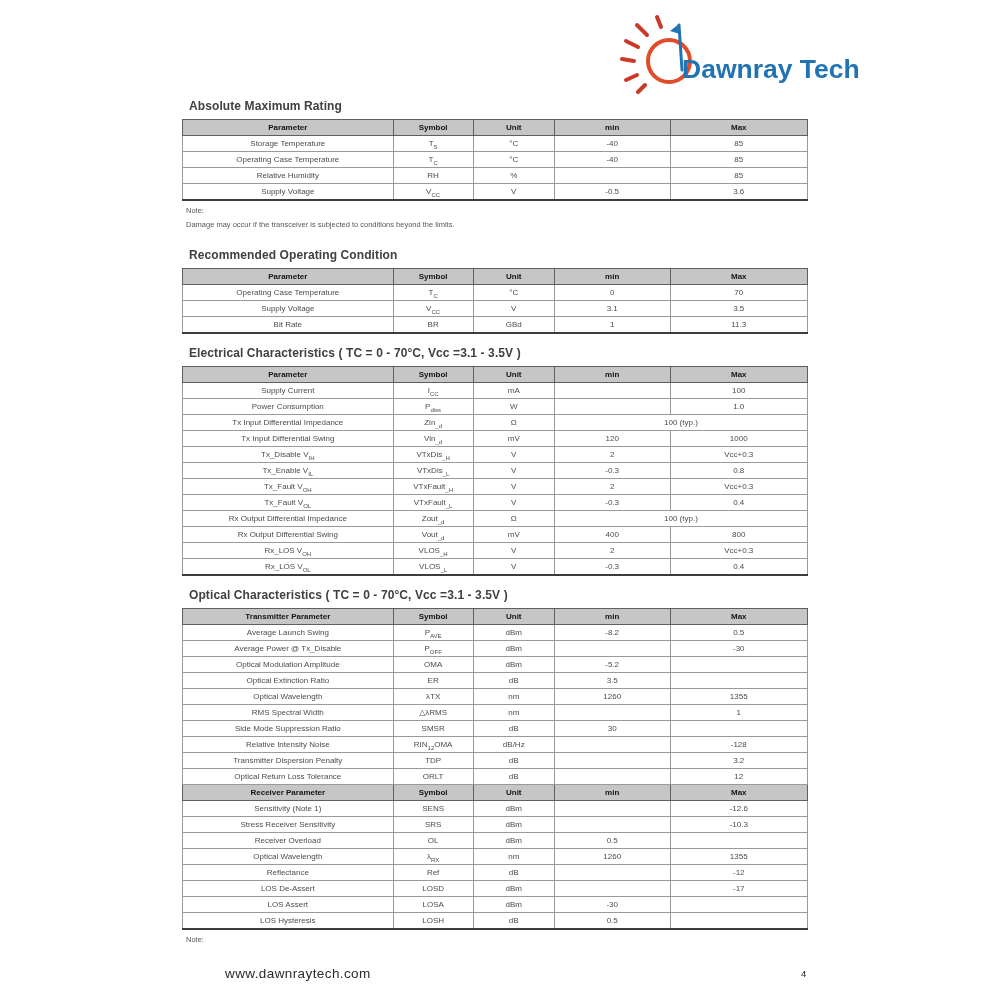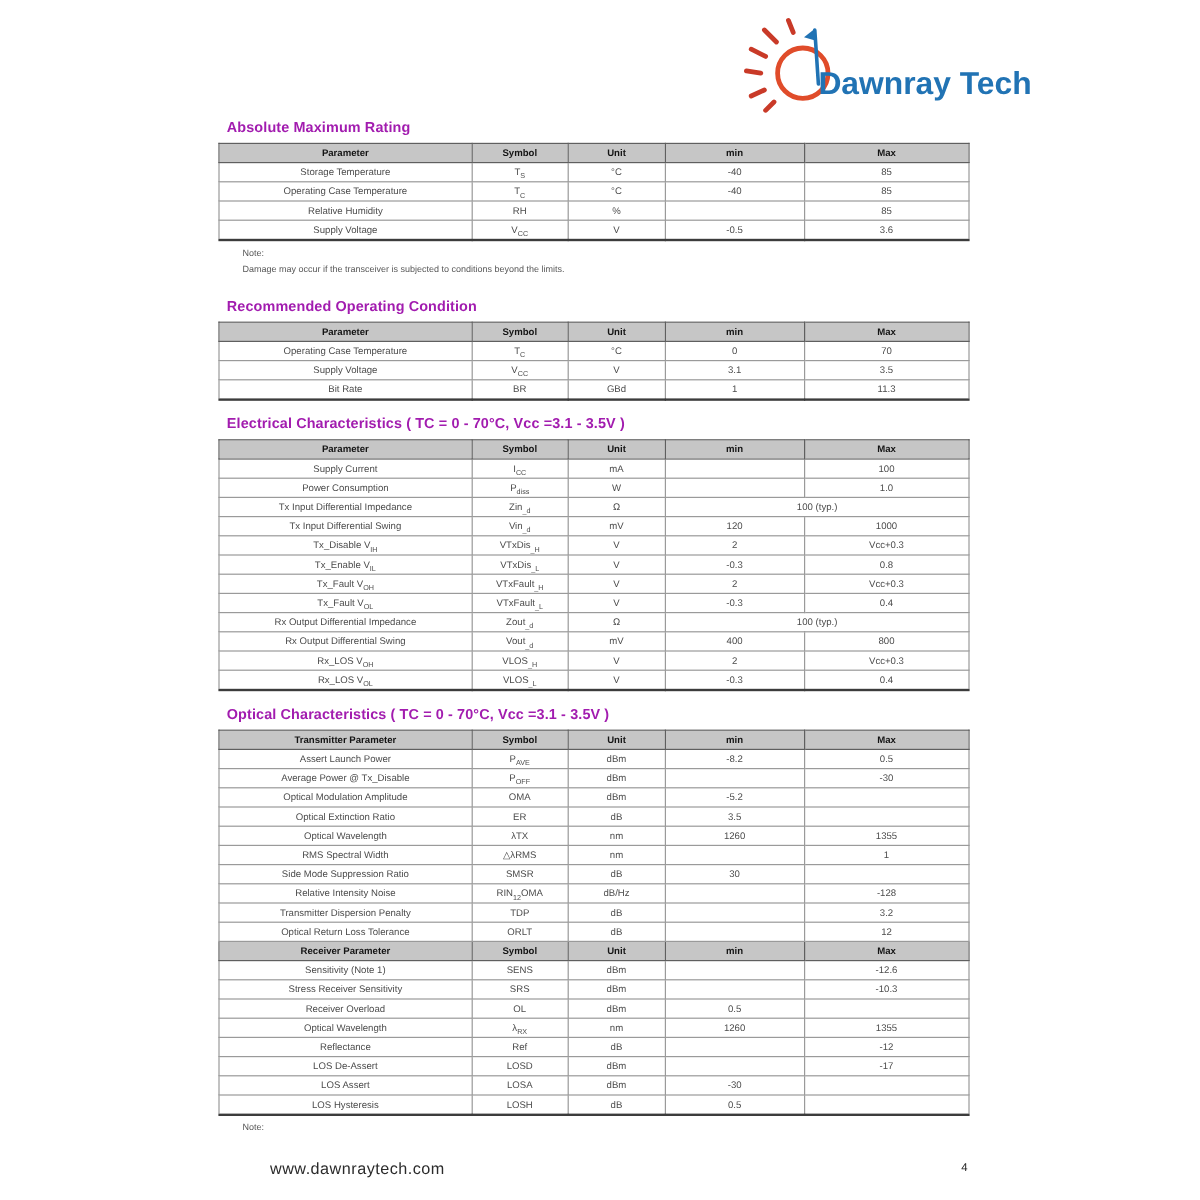--- a/index.html
+++ b/index.html
@@ -2,37 +2,37 @@
 <html><head>
 <meta charset="utf-8">
 <style>
   html,body { margin:0; padding:0; background:#fff; }
   .page {
     position:relative; width:1000px; height:1000px; background:#ffffff;
     font-family:"Liberation Sans", sans-serif; overflow:hidden;
   }
   .logo { position:absolute; left:616px; top:12px; width:250px; height:82px; }
   .section { position:absolute; left:182px; width:626px; }
-  .sec-title { font-size:12px; font-weight:bold; color:#a21caf; margin:0 0 6px 7px; letter-spacing:0.1px; }
+  .sec-title { font-size:12px; font-weight:bold; color:#404040; margin:0 0 6px 7px; letter-spacing:0.1px; }
   table.spec {
     border-collapse:collapse; width:626px; table-layout:fixed;
     border-top:1px solid #4a4a4a; border-bottom:2px solid #3c3c3c;
     border-left:1px solid #7a7a7a; border-right:1px solid #7a7a7a;
   }
   table.spec th {
     height:15px; background:#c6c6c6; color:#141414; font-weight:bold;
     font-size:8px; border:1px solid #5f5f5f; padding:0 2px;
     text-align:center; white-space:nowrap; overflow:hidden;
   }
   table.spec td {
     height:15px; font-size:8px; color:#4c4c4c; border:1px solid #9a9a9a;
     padding:0 2px; text-align:center; white-space:nowrap; overflow:hidden;
   }
   table.spec sub { font-size:6px; line-height:0; }
-  .note { font-size:7.5px; color:#585858; line-height:14px; margin-left:20px; }
+  .note { font-size:7.5px; color:#585858; line-height:14px; margin-left:4px; }
   .notes { margin-top:3px; }
   .footer-url {
     position:absolute; left:185px; top:966px; font-size:13.5px; color:#2b2b2b; letter-spacing:0.4px;margin-left:40px;
   }
   .page-number { position:absolute; left:801px; top:968px; font-size:9.5px; color:#222; }
 </style>
 </head>
 <body>
 
 <div class="page">
@@ -267,21 +267,21 @@
         </colgroup>
         <tbody>
           <tr>
             <th>Transmitter Parameter</th>
             <th>Symbol</th>
             <th>Unit</th>
             <th>min</th>
             <th>Max</th>
           </tr>
           <tr>
-            <td>Assert Launch Power</td>
+            <td>Average Launch Swing</td>
             <td>P<sub>AVE</sub></td>
             <td>dBm</td>
             <td>-8.2</td>
             <td>0.5</td>
           </tr>
           <tr>
             <td>Average Power @ Tx_Disable</td>
             <td>P<sub>OFF</sub></td>
             <td>dBm</td>
             <td>&nbsp;</td>

